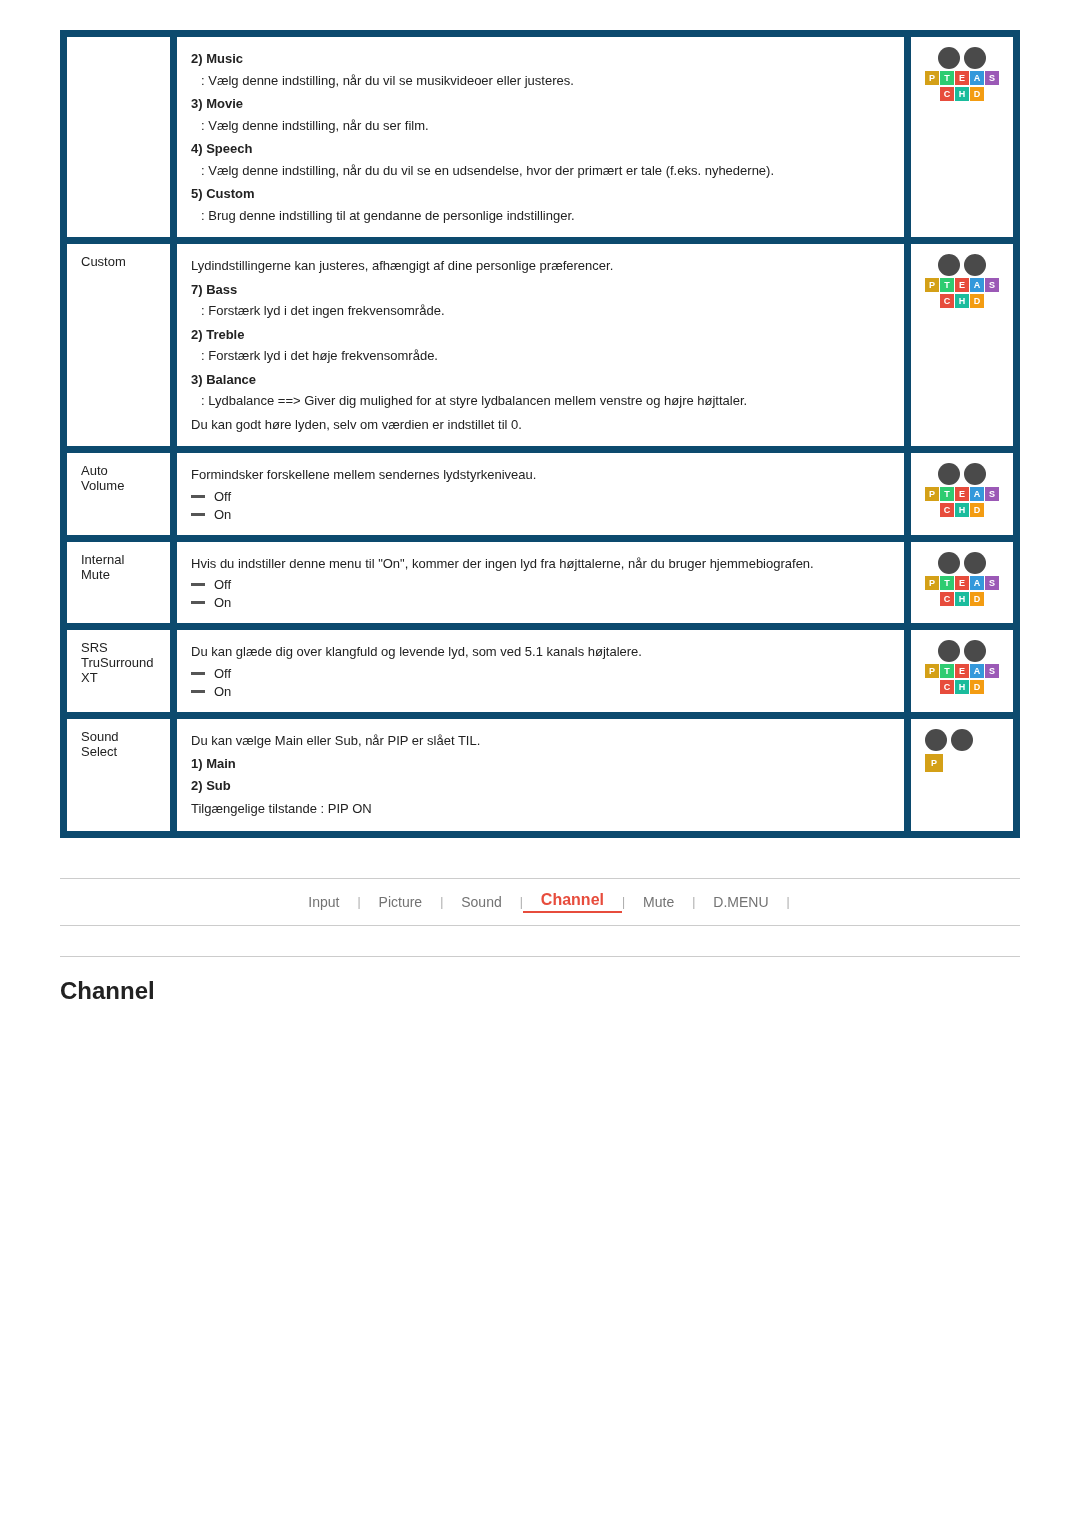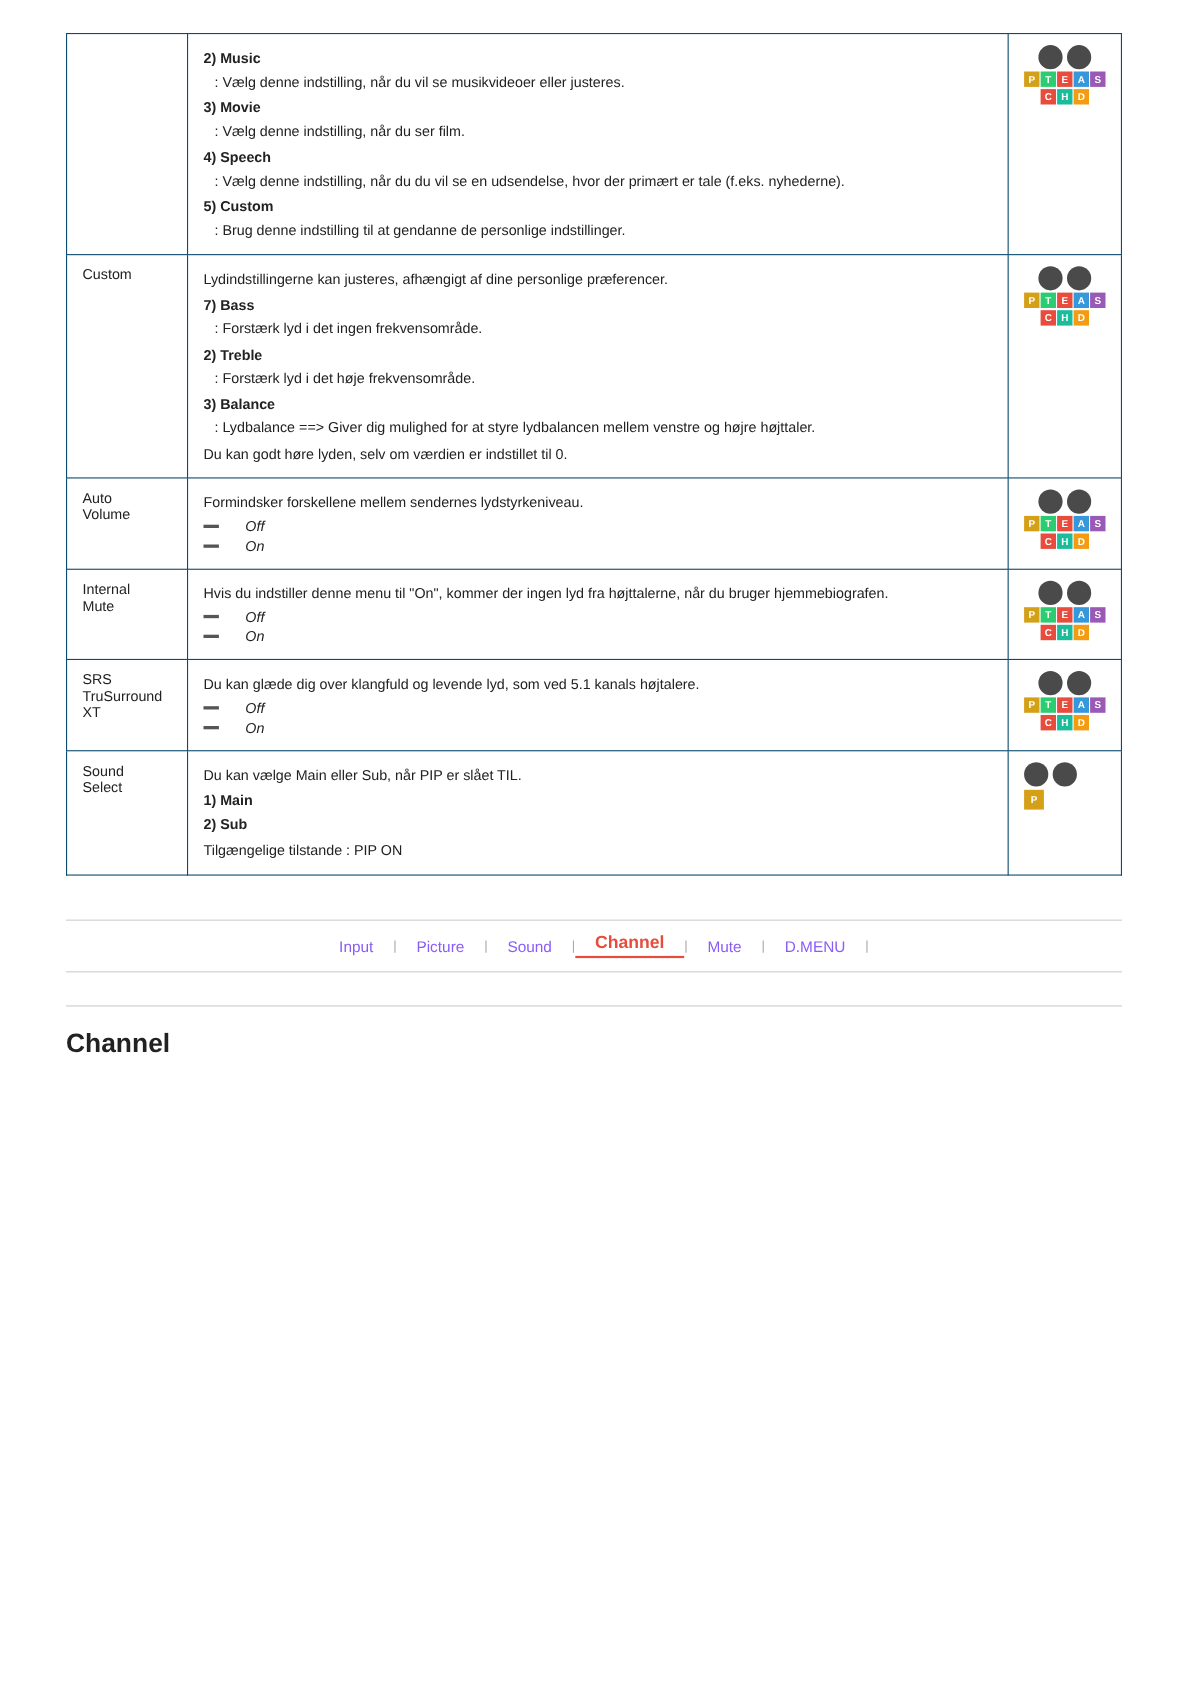--- a/index.html
+++ b/index.html
@@ -18,21 +18,21 @@
 
     
     .main-table {
       width: 100%;
       border-collapse: collapse;
       border: 1px solid #999;
       margin-bottom: 40px;
     }
 
     .main-table td {
-      border: 1px solid #0c4a6e;
+      border: 7px solid #0c4a6e;
       padding: 10px 14px;
       vertical-align: top;
     }
 
     .label-cell {
       width: 110px;
       font-weight: normal;
       white-space: nowrap;
       margin-left: 27px;
     }
@@ -101,23 +101,22 @@
     }
 
     
     .bold-item { font-weight: bold; }
     .indent { margin-left: 10px; }
     .bold-note { font-weight: normal; margin-top: 8px; }
 
     .off-on-item {
       display: flex;
       align-items: center;
-      gap: 20px;
+      gap: 5px;
       margin: 3px 0;
-      font-style: italic;
     }
 
     .dash-icon {
       display: inline-block;
       width: 14px;
       height: 3px;
       background: #555;
       margin-right: 4px;
       vertical-align: middle;
     }
@@ -129,21 +128,21 @@
       padding: 12px 0;
       display: flex;
       align-items: center;
       justify-content: center;
       gap: 0;
       margin-bottom: 30px;
     }
 
     .nav-item {
       font-size: 14px;
-      color: #8b5cf6;
+      color: #737373;
       padding: 0 18px;
       cursor: pointer;
     }
 
     .nav-item.active {
       color: #e74c3c;
       font-size: 16px;
       font-weight: bold;
     }
 

